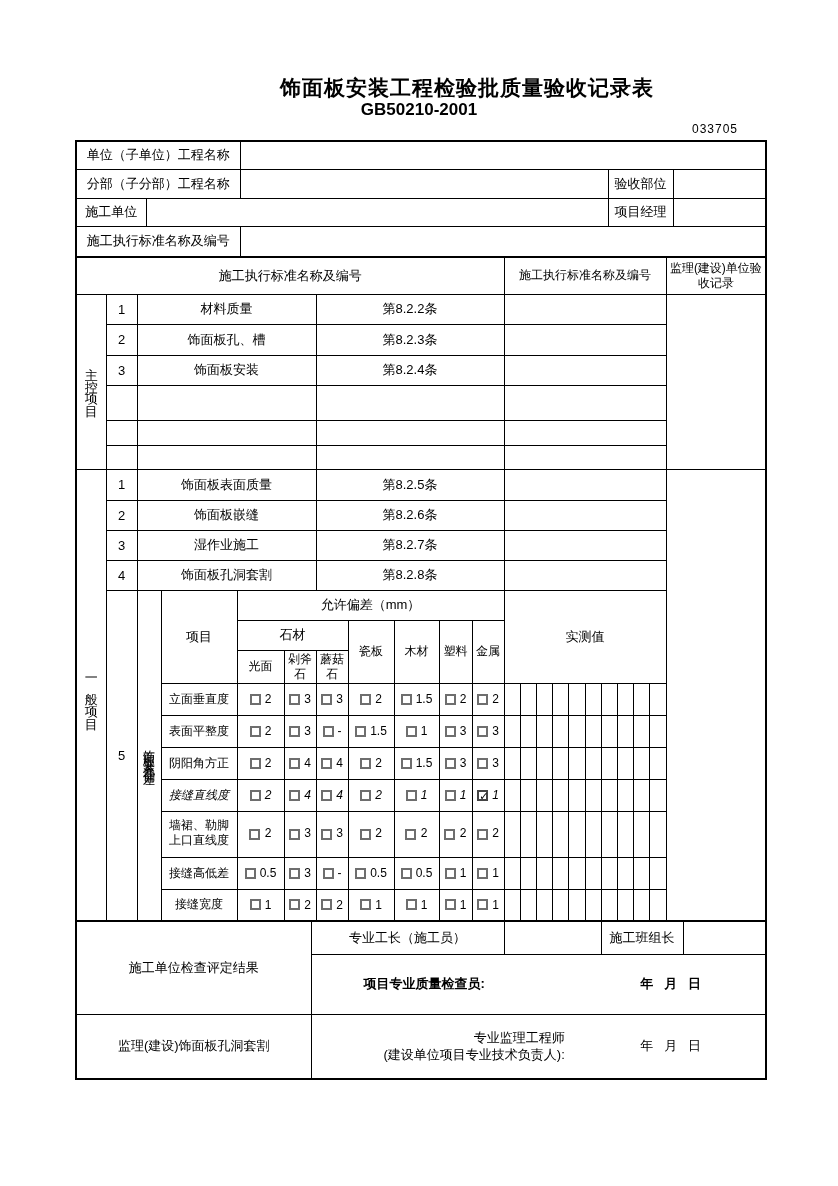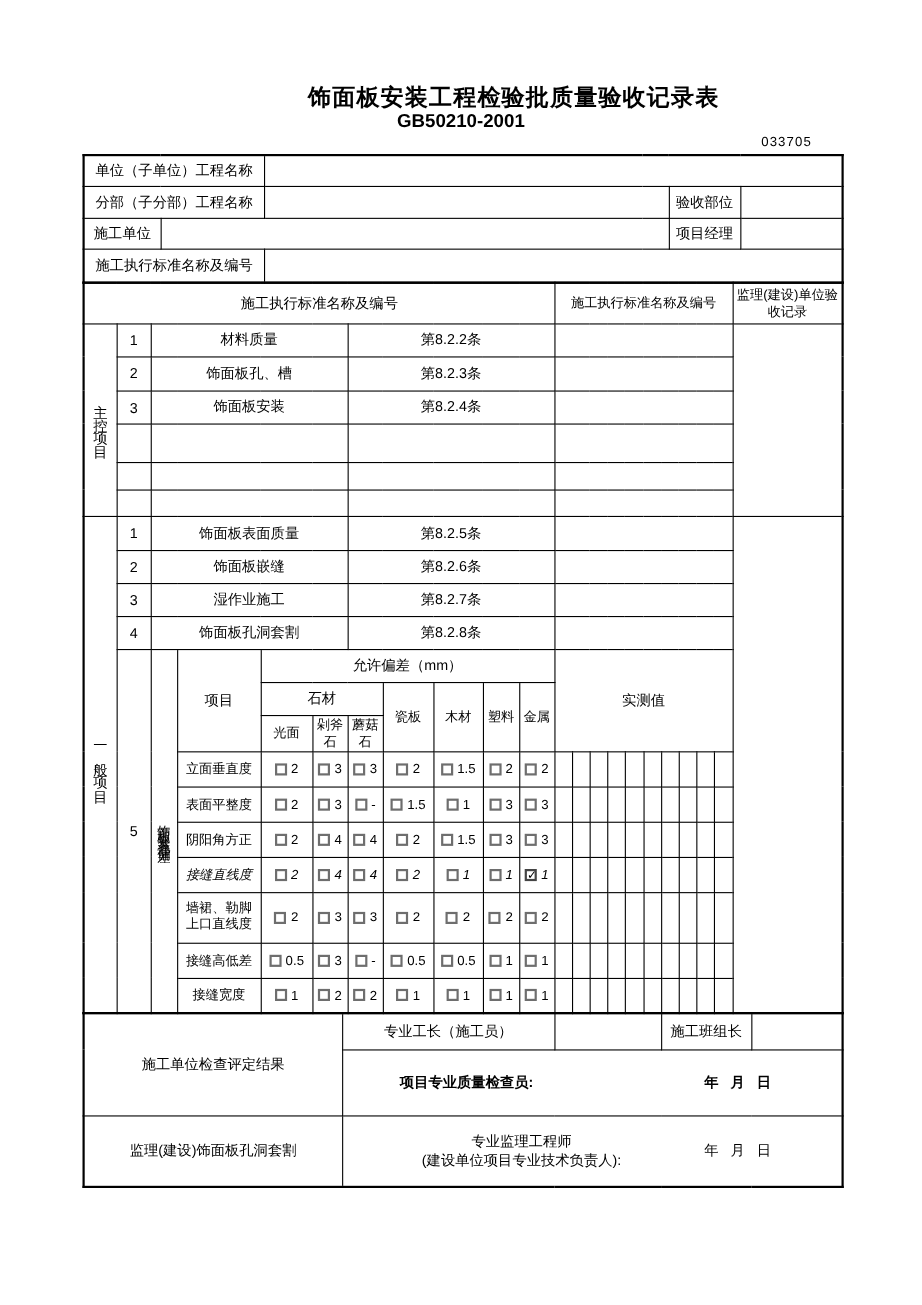--- a/index.html
+++ b/index.html
@@ -31,21 +31,21 @@
 
   .cbwrap { display:flex; align-items:center; justify-content:center; gap:4px; }
   .cb { display:inline-block; width:11px; height:11px; border:2px solid #6e6e6e;
         background:#fff; font-size:11px; line-height:9px; text-align:center;
         color:#000; font-weight:bold; flex:0 0 auto; }
   .cb.checked { border-color:#444; }
   .val { font-size:12px; }
 
   .datecell { display:flex; align-items:center; justify-content:space-between; }
   .pre { white-space:pre; }
-  .sig-two-line { text-align:center; font-size:13px; line-height:1.35; }
+  .sig-two-line { text-align:right; font-size:13px; line-height:1.35; }
 </style>
 </head>
 <body>
 
 <div class="page">
 
   <div class="title1">饰面板安装工程检验批质量验收记录表</div>
   <div class="title2">GB50210-2001</div>
   <div class="formcode">033705</div>
 

